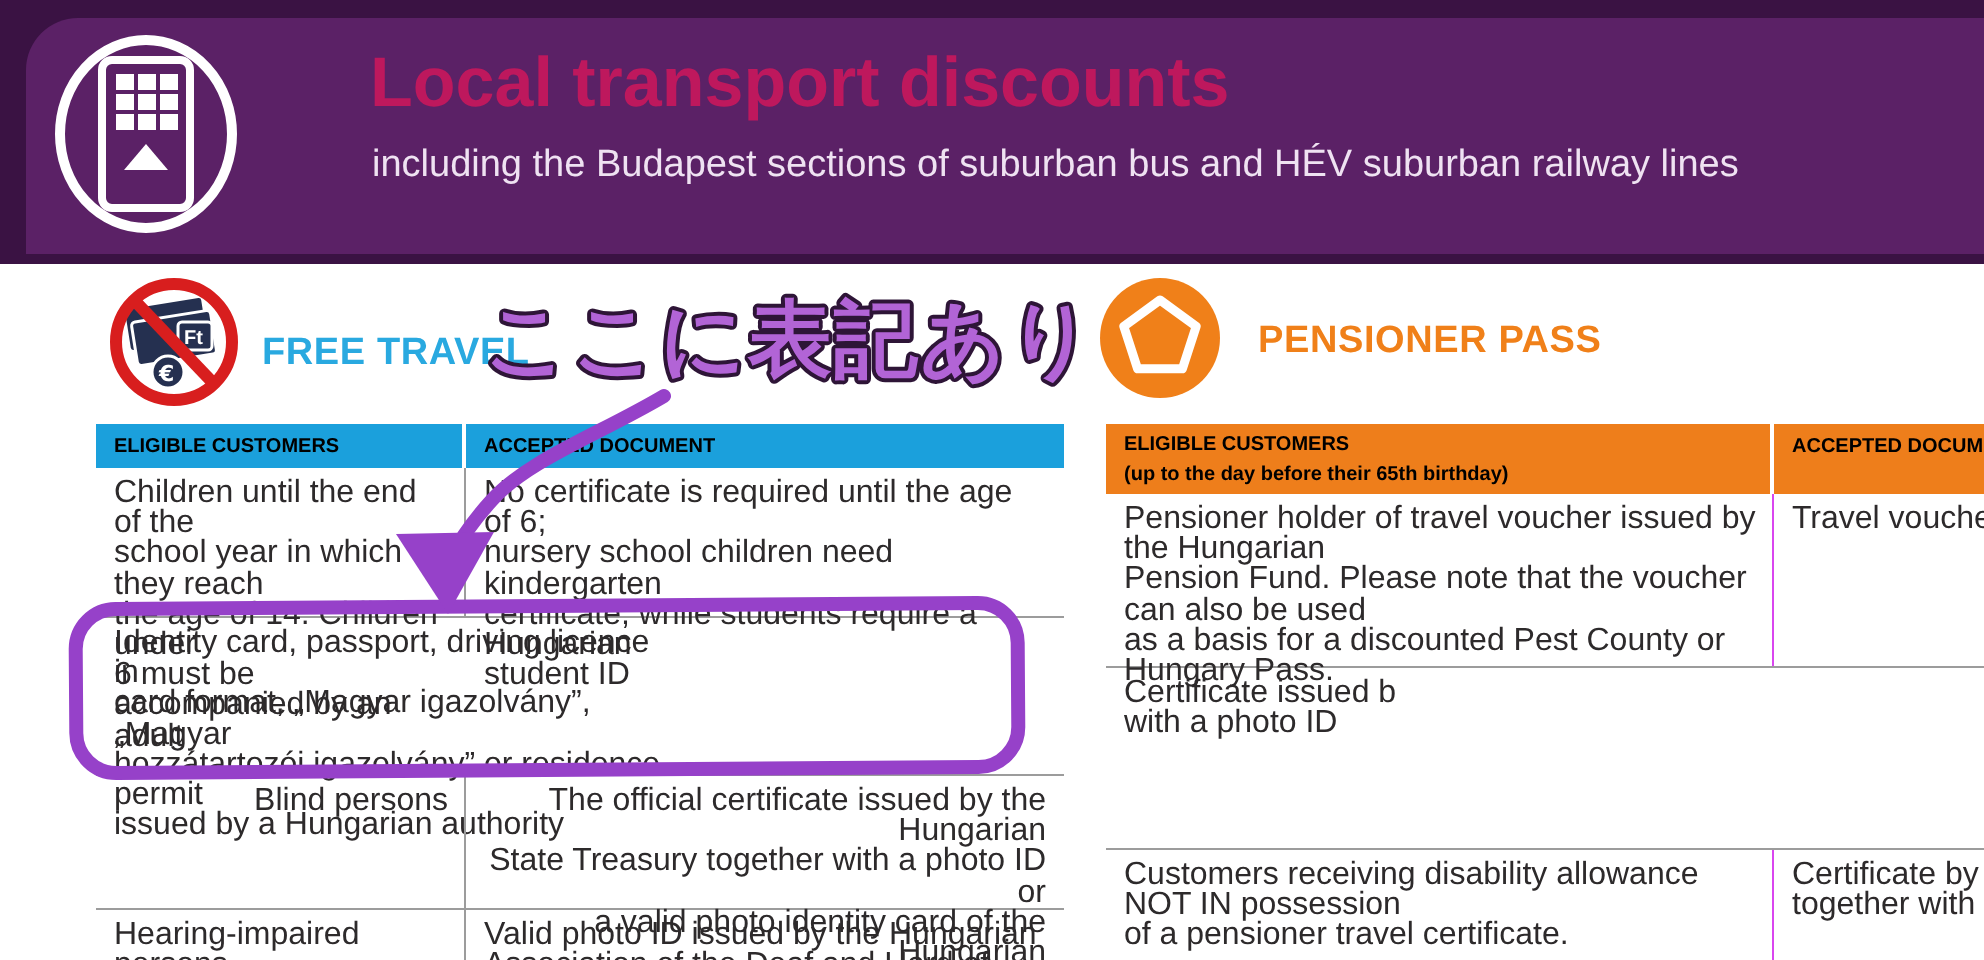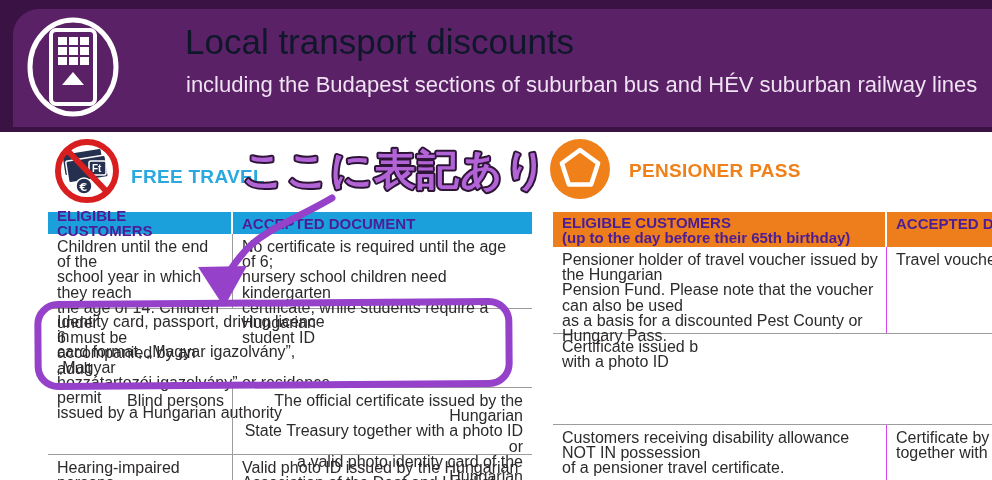--- a/index.html
+++ b/index.html
@@ -3,39 +3,39 @@
 <meta charset="utf-8">
 <style>
   html,body{margin:0;padding:0;background:#fff;}
   .page{position:relative;width:992px;height:480px;overflow:hidden;background:#ffffff;
         font-family:"Liberation Sans","DejaVu Sans",sans-serif;color:#2d2a2b;}
 
   
   .banner-outer{position:absolute;left:0;top:0;width:992px;height:132px;background:#3a1243;}
   .banner-inner{position:absolute;left:13px;top:9px;width:979px;height:118px;background:#5b2166;
                 border-top-left-radius:26px;}
-  .banner-title{position:absolute;left:185px;top:22px;margin:0;font-size:35px;font-weight:normal;
-                color:#0f172a;letter-spacing:0px;white-space:nowrap;}
-  .banner-sub{position:absolute;left:186px;top:72px;margin:0;font-size:22px;color:#efe2f2;
+  .banner-title{position:absolute;left:185px;top:22px;margin:0;font-size:35px;font-weight:bold;
+                color:#be185d;letter-spacing:0px;white-space:nowrap;}
+  .banner-sub{position:absolute;left:186px;top:72px;margin:0;font-size:19px;color:#efe2f2;
               white-space:nowrap;}
   .banner-icon{position:absolute;left:24px;top:14px;}
 
   
   .sec-head{position:absolute;font-size:19px;font-weight:bold;white-space:nowrap;letter-spacing:.3px;}
   .free-head{left:131px;top:166px;color:#29a9e0;}
   .pass-head{left:629px;top:160px;color:#f08019;}
   .free-icon{position:absolute;left:48px;top:137px;}
   .pass-icon{position:absolute;left:549px;top:138px;}
 
   
   .tbl{position:absolute;}
   .tbl-left{left:48px;top:212px;width:484px;}
   .tbl-right{left:553px;top:212px;width:564px;}
   .thead{display:flex;gap:2px;}
-  .th{color:#4c1d95;font-weight:bold;font-size:15px;line-height:15px;display:flex;align-items:center;
+  .th{color:#000000;font-weight:bold;font-size:10px;line-height:15px;display:flex;align-items:center;
       padding:2px 8px 2px 9px;box-sizing:border-box;white-space:pre-line;}
   .tbl-left .th{background:#1ba0dc;height:22px;}
   .tbl-right .th{background:#ee7e1b;height:35px;}
   .row{display:flex;}
   .row + .row{border-top:1px solid #9c9c9c;}
   .cell{box-sizing:border-box;font-size:16px;line-height:15.2px;padding:5px 8px 4px 9px;
         white-space:pre-line;color:#2d2a2b;}
   .tbl-left .c1{width:185px;border-right:1px solid #9c9c9c;}
   .tbl-left .c2{width:298px;}
   .tbl-right .c1{width:334px;border-right:1px solid #d946ef;}

